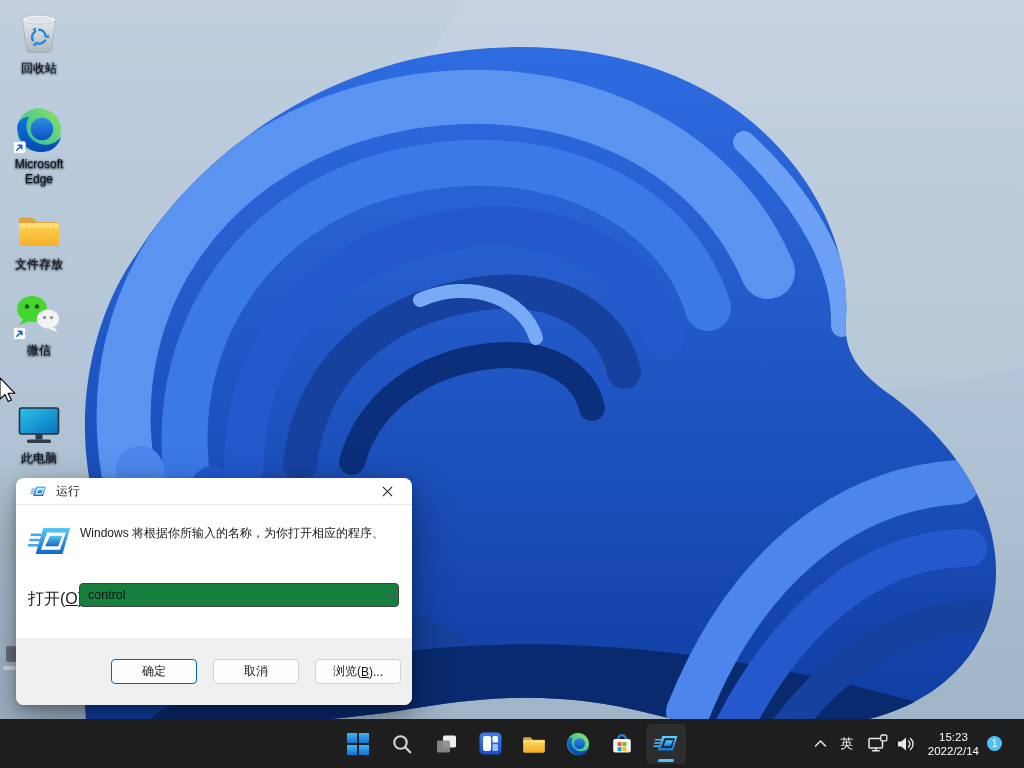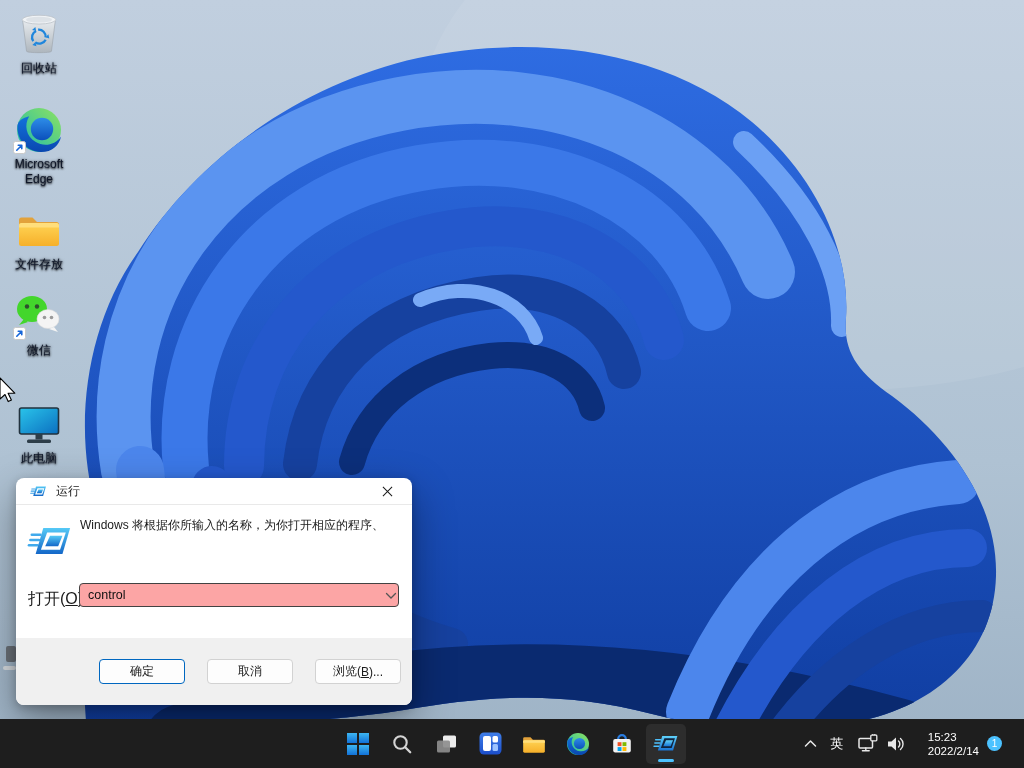--- a/index.html
+++ b/index.html
@@ -39,52 +39,52 @@
     box-shadow: 0 16px 42px rgba(0,0,0,.38), 0 3px 10px rgba(0,0,0,.22);
     color:#1a1a1a;
   }
   .dlg-titlebar { height:27px; display:flex; align-items:center; padding:0 8px 0 14px;
     border-bottom:1px solid #e9e9e9; border-radius:8px 8px 0 0; }
   .dlg-title { font-size:12px; margin-left:9px; }
   .dlg-close { margin-left:auto; width:34px; height:24px; display:flex; align-items:center;
     justify-content:center; border-radius:4px; cursor:default; }
   .dlg-body { position:relative; height:126px; }
   .dlg-msg-icon { position:absolute; left:11px; top:20px; }
-  .dlg-msg { position:absolute; left:64px; top:12px; font-size:12px; line-height:17.5px; white-space:nowrap;text-align:center; }
+  .dlg-msg { position:absolute; left:64px; top:20px; font-size:12px; line-height:17.5px; white-space:nowrap;text-align:center; }
   .dlg-open-label { position:absolute; left:12px; top:84px; font-size:16px; }
   .run-input {
     position:absolute; left:63px; top:78px; width:320px; height:24px;
-    border:1px solid #424242; border-radius:4px; background:#fca5a5;
+    border:1px solid #424242; border-radius:4px; background:#15803d;
     font-family:inherit; font-size:12.5px; color:#111; padding:0 26px 0 8px; outline:none;
   }
   .combo-chevron { position:absolute; left:369px; top:87px; pointer-events:none; }
   .dlg-footer { position:absolute; left:0; bottom:0; width:100%; height:67px;
     background:#f0f0f0; border-radius:0 0 8px 8px; }
-  .btn-row { position:absolute; top:21px; right:11px; display:flex; gap:22px; }
+  .btn-row { position:absolute; top:21px; right:11px; display:flex; gap:16px; }
   .btn {
     width:86px; height:25px; border-radius:4px; background:#fdfdfd; border:1px solid #d2d2d2;
     font-family:inherit; font-size:12px; color:#1a1a1a;
     display:flex; align-items:center; justify-content:center; cursor:default;
   }
   .btn.default { border:1.5px solid #0067c0; }
   .u { text-decoration:underline; }
 
   
   #taskbar { position:absolute; left:0; bottom:0; width:1024px; height:49px; background:#1e1e1e; z-index:10; }
   .tb-center { position:absolute; left:50%; top:0; height:100%; transform:translateX(-50%);
     display:flex; align-items:center; gap:4px; }
   .tb-btn { width:40px; height:40px; border-radius:5px; display:flex; align-items:center;
     justify-content:center; position:relative; cursor:default; }
   .tb-btn.active { background:#2d2d2d; }
   .tb-btn.active::after { content:""; position:absolute; bottom:2px; left:50%; transform:translateX(-50%);
     width:16px; height:3px; border-radius:2px; background:#4cc2ff; }
   .tb-tray { position:absolute; right:0; top:0; height:100%; display:flex; align-items:center; padding-right:22px; }
   .tray-btn { display:flex; align-items:center; justify-content:center; height:40px; border-radius:4px; cursor:default; }
   .tray-ime { color:#fff; font-size:13px; width:22px; margin-left:6px; text-align:center; }
-  .tray-clock { margin-left:20px; color:#fff; font-size:11.5px; line-height:14px; text-align:left; }
+  .tray-clock { margin-left:10px; color:#fff; font-size:11.5px; line-height:14px; text-align:center; }
   .tray-badge { margin-left:8px; width:15px; height:15px; border-radius:50%; background:#4cc2ff;
     color:#fff; font-size:10px; display:flex; align-items:center; justify-content:center; }
 </style>
 </head>
 <body>
 
 <div id="screen">
 
   <svg id="wallpaper" viewBox="0 0 1024 768" preserveAspectRatio="none">
     <defs>

